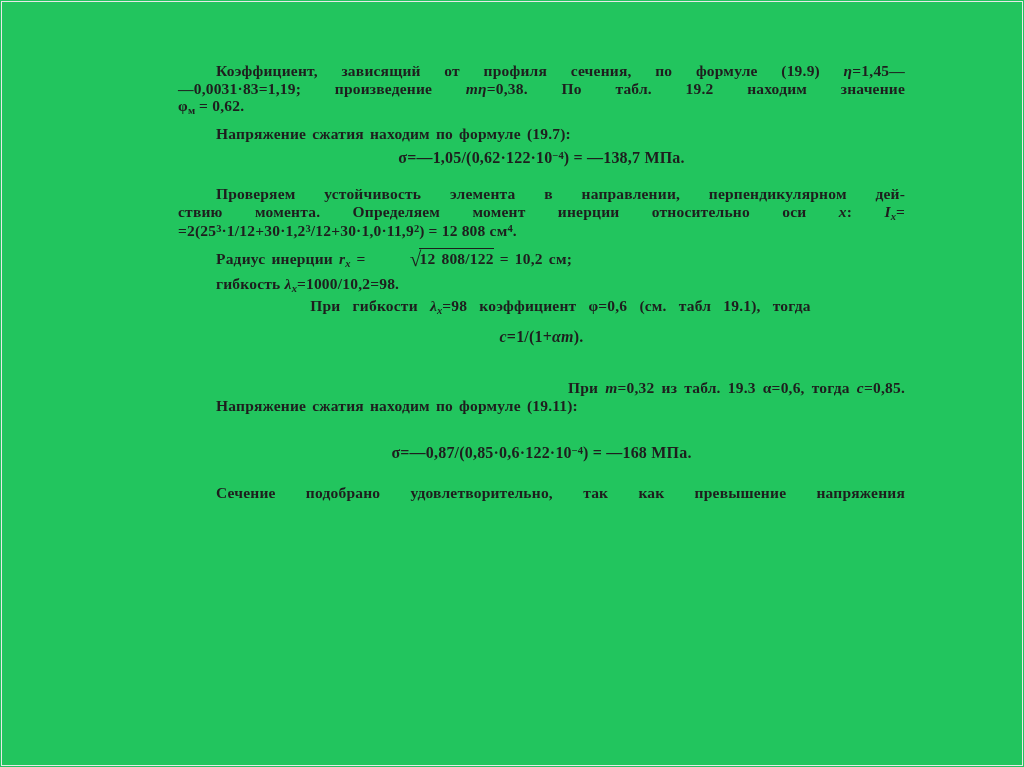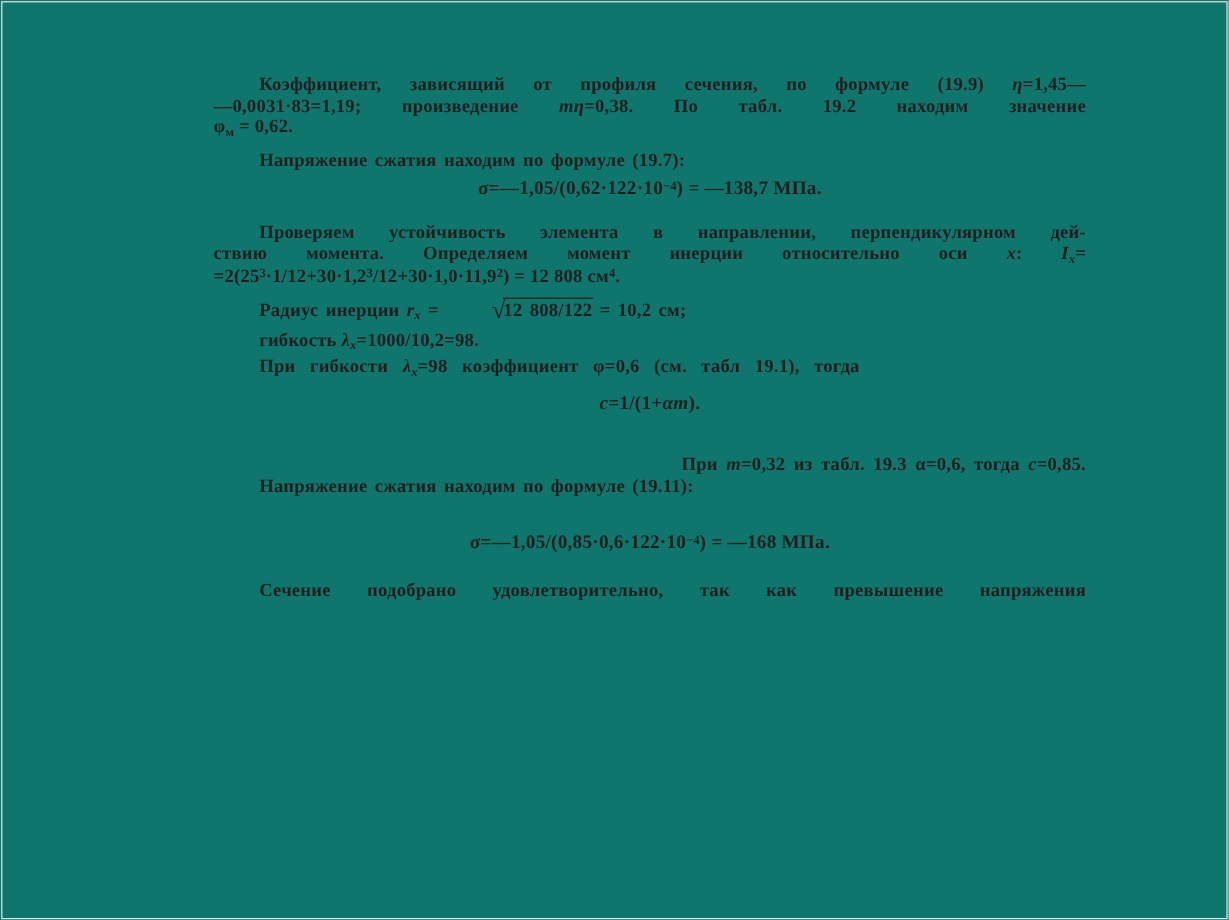--- a/index.html
+++ b/index.html
@@ -7,21 +7,21 @@
     padding: 0;
     background: #ffffff;
     width: 1024px;
     height: 767px;
     overflow: hidden;
   }
   .page {
     position: relative;
     width: 1024px;
     height: 767px;
-    background: #0f766e;
+    background: #22c55e;
   }
   .frame {
     position: absolute;
     inset: 1px;
     border: 1px solid #e8e8e8;
     pointer-events: none;
   }
   .content {
     position: absolute;
     left: 178px;
@@ -32,21 +32,21 @@
     font-weight: bold;
     font-size: 15.5px;
     line-height: 17.5px;
     letter-spacing: 0.2px;
   }
   .ln { display: block; white-space: normal; }
   .indent { text-indent: 38px; }
   .jfull { text-align: justify; text-align-last: justify; }
   .center { text-align: center; text-indent: 0; }
   .formula { font-size: 16px; line-height: 18px; }
-  .wsp8 { word-spacing: 8px; }
+  .wsp8 { word-spacing: 8px; text-align: center; }
   .wsp3 { word-spacing: 3px; }
   .wsp2 { word-spacing: 2px; }
 
   #l1  { margin-top: 62px; }
   #l4  { margin-top: 8px; }
   #l5  { margin-top: 7px; }
   #l6  { margin-top: 16px; }
   #l9  { margin-top: 8px; }
   #l10 { margin-top: 6px; }
   #l11 { margin-top: 2px; }
@@ -86,16 +86,16 @@
     <div class="ln center formula" id="l5"><span>σ=—1,05/(0,62·122·10</span><span class="r-sup">−4</span><span>) = —138,7 МПа.</span></div>
     <div class="ln indent jfull" id="l6"><span>Проверяем устойчивость элемента в направлении, перпендикулярном дей-</span></div>
     <div class="ln jfull" id="l7"><span>ствию момента. Определяем момент инерции относительно оси </span><span class="r-i">x</span><span>: </span><span class="r-i">I</span><span class="r-subi">x</span><span>=</span></div>
     <div class="ln" id="l8"><span>=2(25</span><span class="r-sup">3</span><span>·1/12+30·1,2</span><span class="r-sup">3</span><span>/12+30·1,0·11,9</span><span class="r-sup">2</span><span>) = 12 808 см</span><span class="r-sup">4</span><span>.</span></div>
     <div class="ln indent wsp2" id="l9"><span>Радиус инерции </span><span class="r-i">r</span><span class="r-subi">x</span><span> = </span><span class="r-rad">√</span><span class="r-over">12 808/122</span><span> = 10,2 см;</span></div>
     <div class="ln indent" id="l10"><span>гибкость </span><span class="r-i">λ</span><span class="r-subi">x</span><span>=1000/10,2=98.</span></div>
     <div class="ln indent wsp8" id="l11"><span>При гибкости </span><span class="r-i">λ</span><span class="r-subi">x</span><span>=98 коэффициент φ=0,6 (см. табл 19.1), тогда</span></div>
     <div class="ln center formula" id="l12"><span class="r-i">c</span><span>=1/(1+</span><span class="r-i">αm</span><span>).</span></div>
     <div class="ln wsp3" id="l13"><span>При </span><span class="r-i">m</span><span>=0,32 из табл. 19.3 α=0,6, тогда </span><span class="r-i">c</span><span>=0,85.</span></div>
     <div class="ln indent wsp2" id="l14"><span>Напряжение сжатия находим по формуле (19.11):</span></div>
-    <div class="ln center formula" id="l15"><span>σ=—1,05/(0,85·0,6·122·10</span><span class="r-sup">−4</span><span>) = —168 МПа.</span></div>
+    <div class="ln center formula" id="l15"><span>σ=—0,87/(0,85·0,6·122·10</span><span class="r-sup">−4</span><span>) = —168 МПа.</span></div>
     <div class="ln indent jfull" id="l16"><span>Сечение подобрано удовлетворительно, так как превышение напряжения</span></div>
   </div>
 </div>
 
 </body></html>

